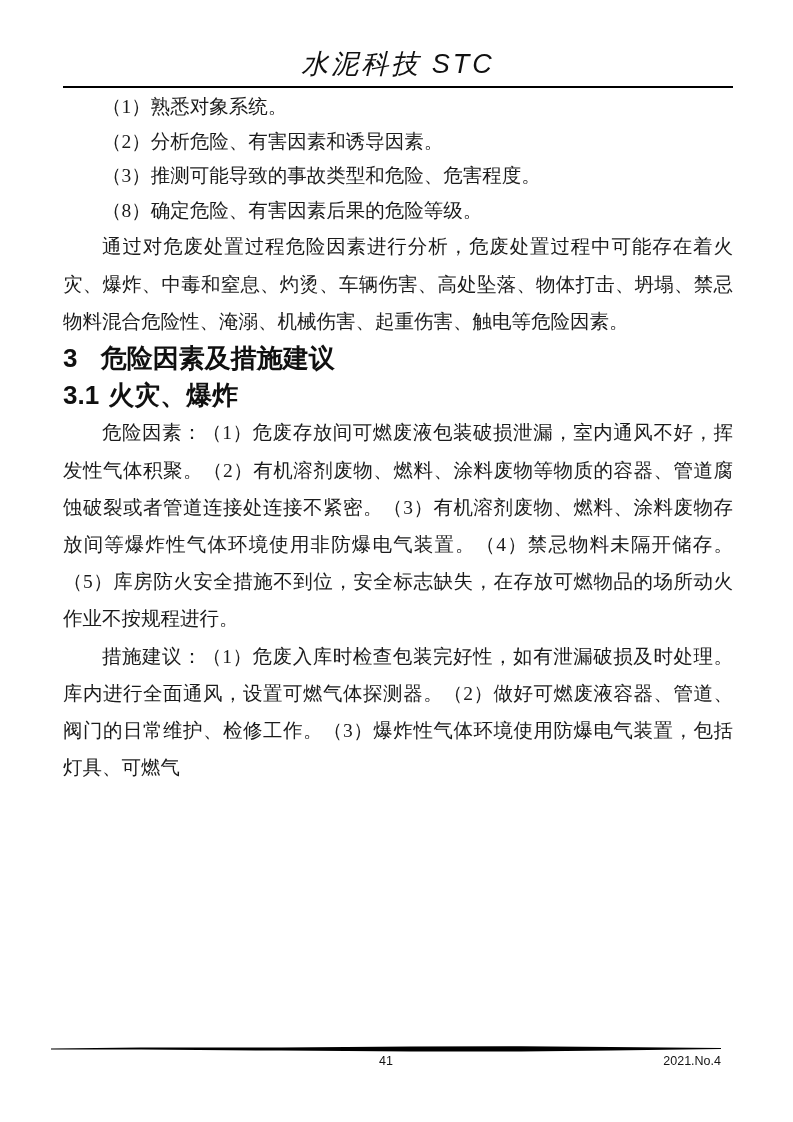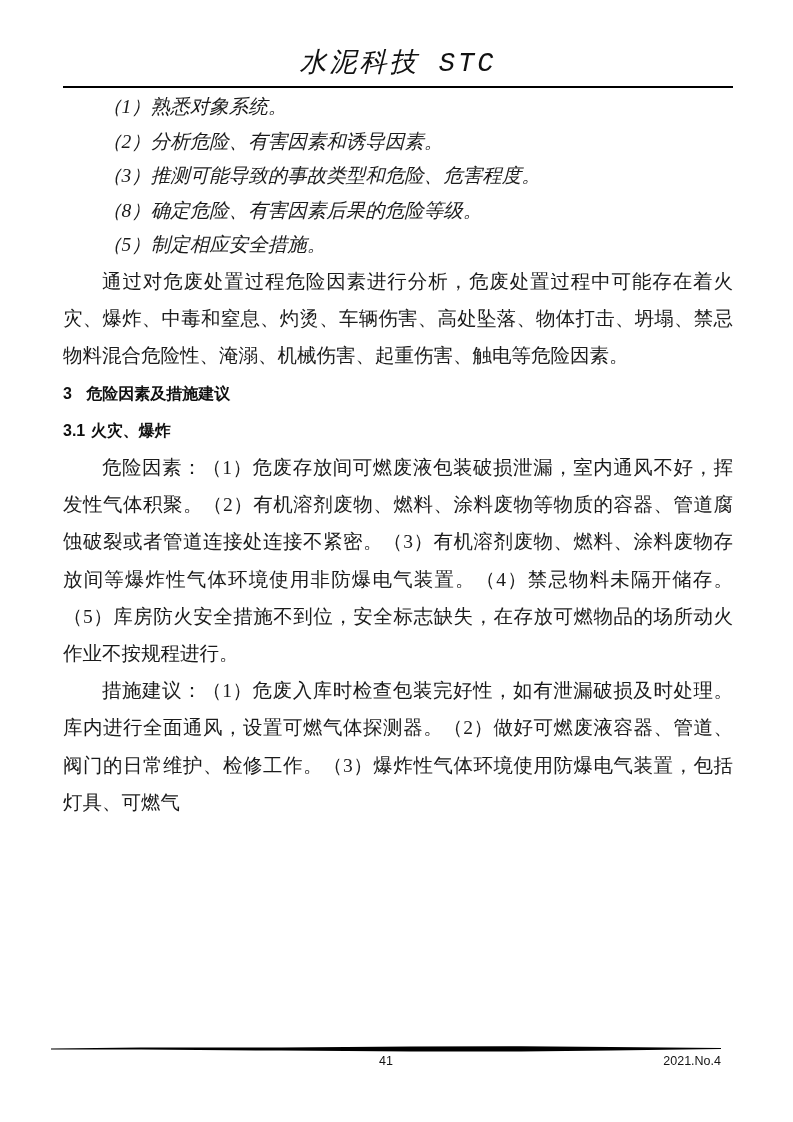--- a/index.html
+++ b/index.html
@@ -13,21 +13,21 @@
   }
   .content{
     position:absolute;
     left:63px; top:42px;
     width:670px;
   }
   .journal-title{
     height:44px;
     line-height:44px;
     text-align:center;
-    font-family:Liberation Mono, monospace;
+    font-family:Liberation Sans, sans-serif;
     font-style:italic;
     font-size:27px;
     letter-spacing:3px;
     color:#111111;
     white-space:nowrap;
   }
   .header-rule{
     border:none;
     border-top:2.5px solid #000000;
     margin:0 0 2px 0;
@@ -35,27 +35,26 @@
   .para{
     margin:0;
     font-size:19.5px;
     line-height:37.2px;
     text-align:justify;
     text-indent:2em;
     color:#1b1b1b;
   }
   .step{
     line-height:34.6px;
-    font-style:italic;
   }
   .sec-heading{
     margin:0;
     font-family:"Liberation Sans","DejaVu Sans",sans-serif;
     font-weight:bold;
-    font-size:16px;
+    font-size:26px;
     line-height:37.2px;
     color:#101010;
     text-align:left;
   }
   .sec-num-wide{margin-right:0.9em;}
   .sec-num-narrow{margin-right:0.35em;}
   .ref-sup{
     font-size:11.5px;
     vertical-align:super;
     line-height:0;
@@ -91,21 +90,20 @@
 <div class="page">
   <div class="content">
 
     <div class="journal-title">水泥科技 STC</div>
     <hr class="header-rule">
 
     <p class="para step">（1）熟悉对象系统。</p>
     <p class="para step">（2）分析危险、有害因素和诱导因素。</p>
     <p class="para step">（3）推测可能导致的事故类型和危险、危害程度。</p>
     <p class="para step">（8）确定危险、有害因素后果的危险等级。</p>
-    <p class="para step">（5）制定相应安全措施。</p>
 
     <p class="para">通过对危废处置过程危险因素进行分析，危废处置过程中可能存在着火灾、爆炸、中毒和窒息、灼烫、车辆伤害、高处坠落、物体打击、坍塌、禁忌物料混合危险性、淹溺、机械伤害、起重伤害、触电等危险因素。</p>
 
     <h2 class="sec-heading"><span class="sec-num-wide">3</span><span>危险因素及措施建议</span></h2>
 
 
 
     <h3 class="sec-heading"><span class="sec-num-narrow">3.1</span><span>火灾、爆炸</span></h3>
 
     <p class="para">危险因素：（1）危废存放间可燃废液包装破损泄漏，室内通风不好，挥发性气体积聚。（2）有机溶剂废物、燃料、涂料废物等物质的容器、管道腐蚀破裂或者管道连接处连接不紧密。（3）有机溶剂废物、燃料、涂料废物存放间等爆炸性气体环境使用非防爆电气装置。（4）禁忌物料未隔开储存。（5）库房防火安全措施不到位，安全标志缺失，在存放可燃物品的场所动火作业不按规程进行。</p>

